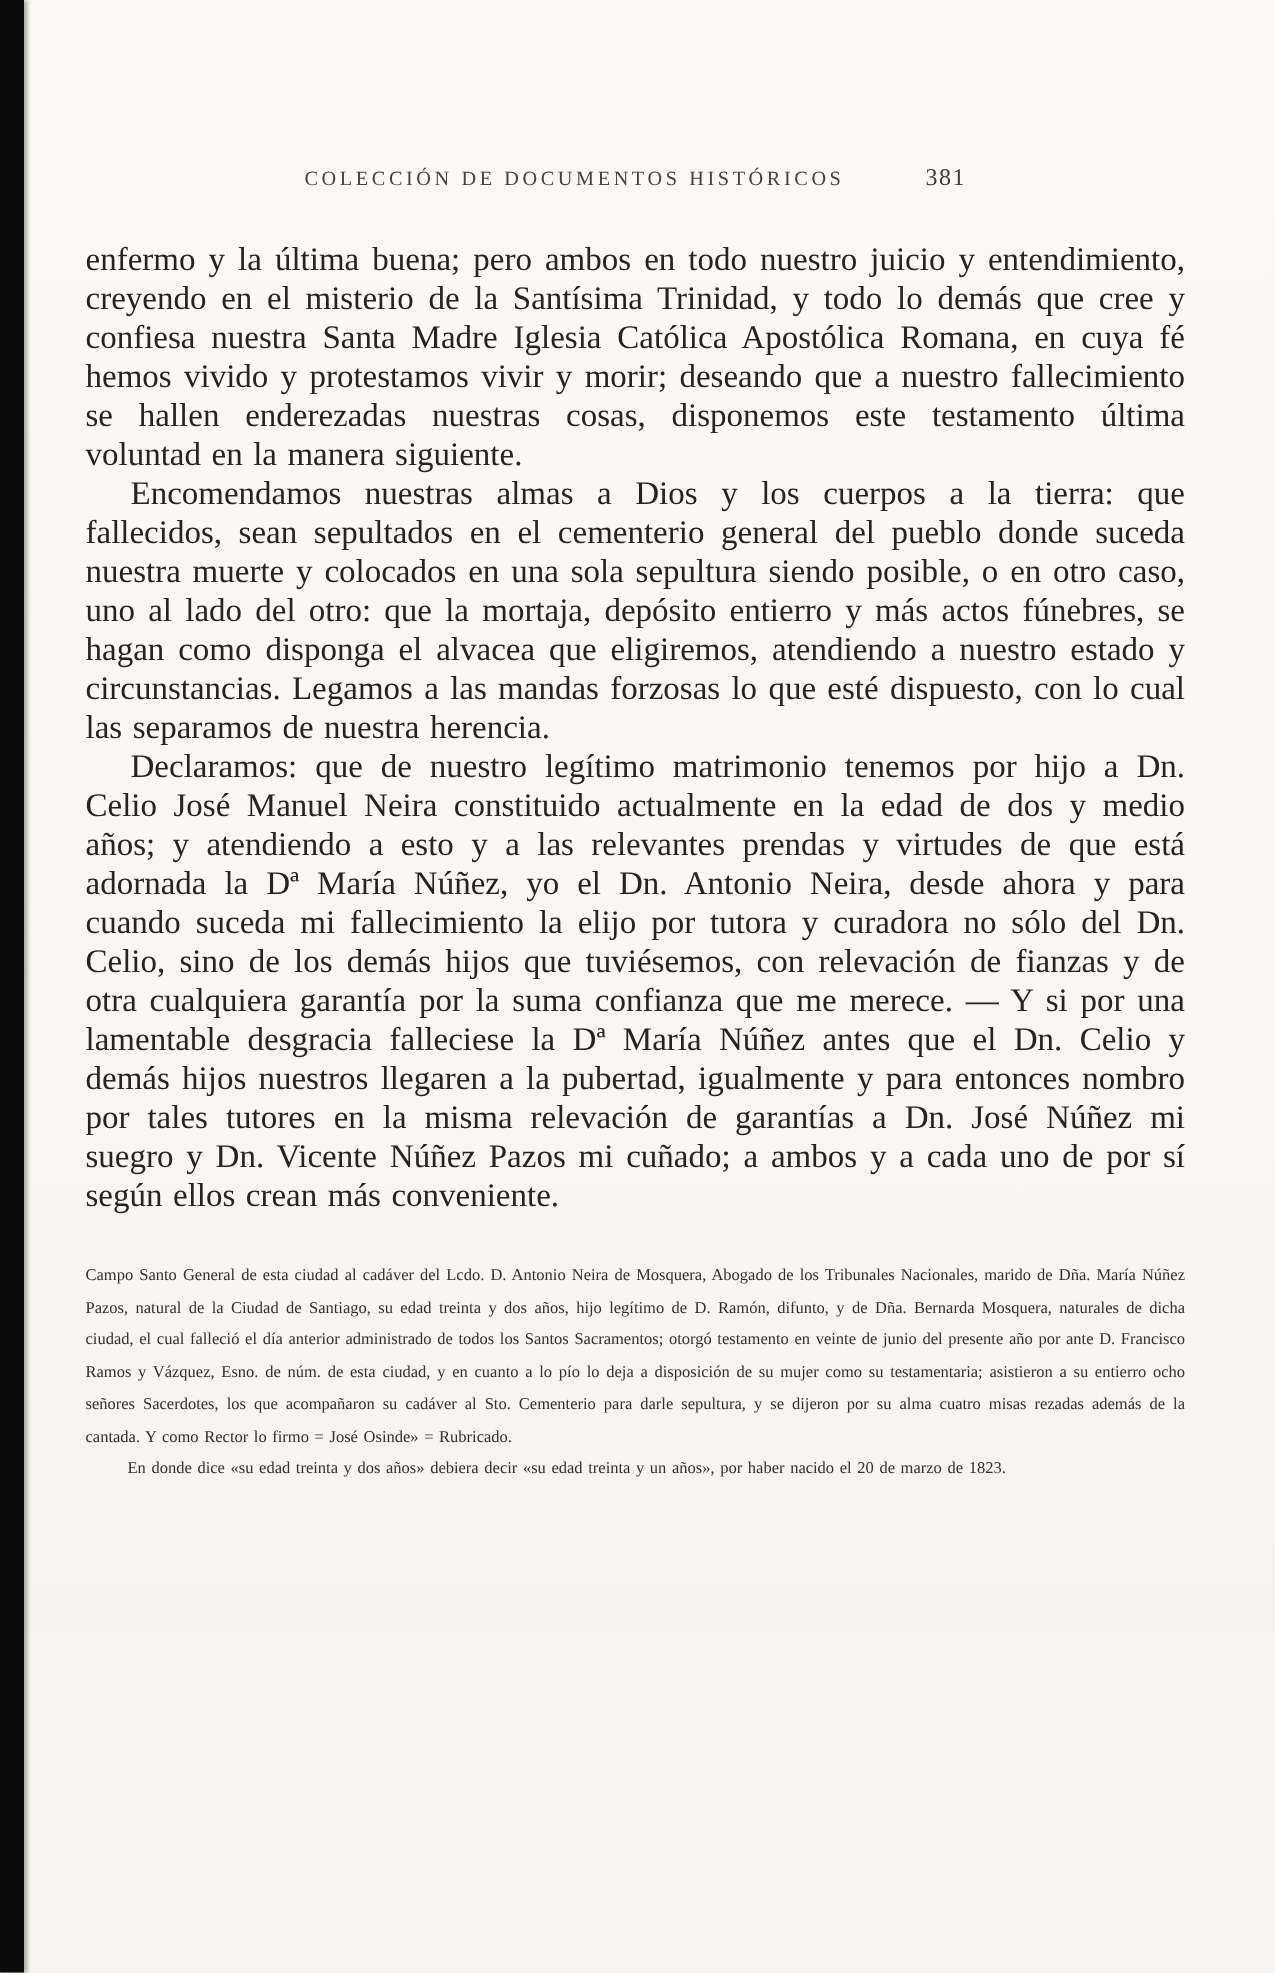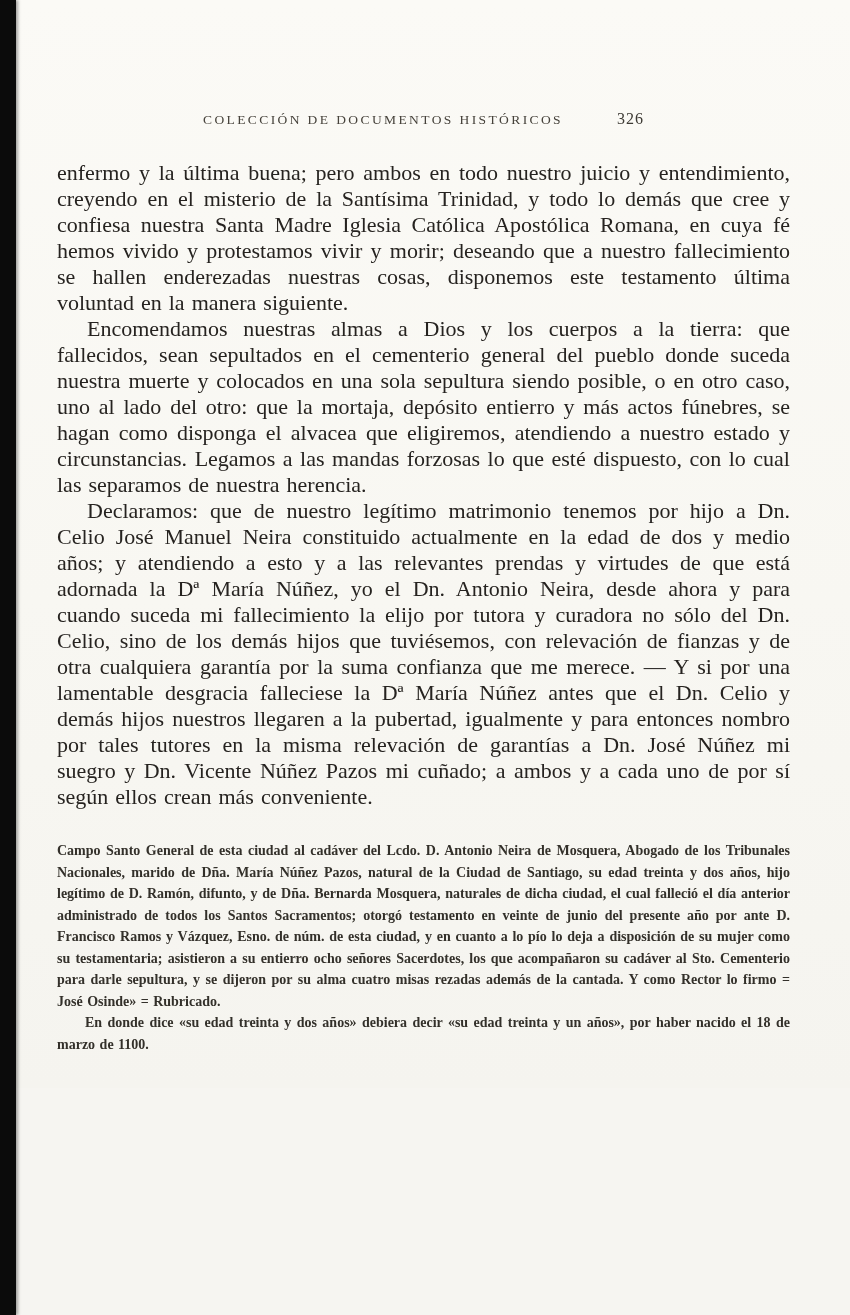--- a/index.html
+++ b/index.html
@@ -48,48 +48,48 @@
     font-size: 22px;
     line-height: 26px;
     text-align: justify;
     word-spacing: 1.5px;
     color: #262320;
     text-rendering: optimizeLegibility;
   }
   .body-text p.indent { text-indent: 30px; }
   .footnote { margin-top: 30px; }
   .footnote p {
-    font-size: 14px;
+    font-size: 11px;
     line-height: 21.5px;
     text-align: justify;
-    font-weight: bold;
+    font-weight: normal;
     word-spacing: 1px;
     color: #33302a;
   }
   .footnote p.indent { text-indent: 28px; }
 </style>
 </head>
 <body>
 
 <div class="sheet">
 
   <div class="scan-bar"></div>
 
   <div class="page-inner">
 
     <div class="running-header">
       <span class="title">COLECCIÓN DE DOCUMENTOS HISTÓRICOS</span>
-      <span class="pageno">326</span>
+      <span class="pageno">381</span>
     </div>
 
     <div class="body-text">
       <p>enfermo y la última buena; pero ambos en todo nuestro juicio y entendimiento, creyendo en el misterio de la Santísima Trinidad, y todo lo demás que cree y confiesa nuestra Santa Madre Iglesia Católica Apostólica Romana, en cuya fé hemos vivido y protestamos vivir y morir; deseando que a nuestro fallecimiento se hallen enderezadas nuestras cosas, disponemos este testamento última voluntad en la manera siguiente.</p>
       <p class="indent">Encomendamos nuestras almas a Dios y los cuerpos a la tierra: que fallecidos, sean sepultados en el cementerio general del pueblo donde suceda nuestra muerte y colocados en una sola sepultura siendo posible, o en otro caso, uno al lado del otro: que la mortaja, depósito entierro y más actos fúnebres, se hagan como disponga el alvacea que eligiremos, atendiendo a nuestro estado y circunstancias.  Legamos a las mandas forzosas lo que esté dispuesto, con lo cual las separamos de nuestra herencia.</p>
       <p class="indent">Declaramos: que de nuestro legítimo matrimonio tenemos por hijo a Dn. Celio José Manuel Neira constituido actualmente en la edad de dos y medio años; y atendiendo a esto y a las relevantes prendas y virtudes de que está adornada la Dª María Núñez, yo el Dn. Antonio Neira, desde ahora y para cuando suceda mi fallecimiento la elijo por tutora y curadora no sólo del Dn. Celio, sino de los demás hijos que tuviésemos, con relevación de fianzas y de otra cualquiera garantía por la suma confianza que me merece. — Y si por una lamentable desgracia falleciese la Dª María Núñez antes que el Dn. Celio y demás hijos nuestros llegaren a la pubertad, igualmente y para entonces nombro por tales tutores en la misma relevación de garantías a Dn. José Núñez mi suegro y Dn. Vicente Núñez Pazos mi cuñado; a ambos y a cada uno de por sí según ellos crean más conveniente.</p>
     </div>
 
     <div class="footnote">
       <p>Campo Santo General de esta ciudad al cadáver del Lcdo. D. Antonio Neira de Mosquera, Abogado de los Tribunales Nacionales, marido de Dña. María Núñez Pazos, natural de la Ciudad de Santiago, su edad treinta y dos años, hijo legítimo de D. Ramón, difunto, y de Dña. Bernarda Mosquera, naturales de dicha ciudad, el cual falleció el día anterior administrado de todos los Santos Sacramentos; otorgó testamento en veinte de junio del presente año por ante D. Francisco Ramos y Vázquez, Esno. de núm. de esta ciudad, y en cuanto a lo pío lo deja a disposición de su mujer como su testamentaria; asistieron a su entierro ocho señores Sacerdotes, los que acompañaron su cadáver al Sto. Cementerio para darle sepultura, y se dijeron por su alma cuatro misas rezadas además de la cantada.  Y como Rector lo firmo = José Osinde» = Rubricado.</p>
-      <p class="indent">En donde dice «su edad treinta y dos años» debiera decir «su edad treinta y un años», por haber nacido el 18 de marzo de 1100.</p>
+      <p class="indent">En donde dice «su edad treinta y dos años» debiera decir «su edad treinta y un años», por haber nacido el 20 de marzo de 1823.</p>
     </div>
 
   </div>
 </div>
 
 </body></html>

